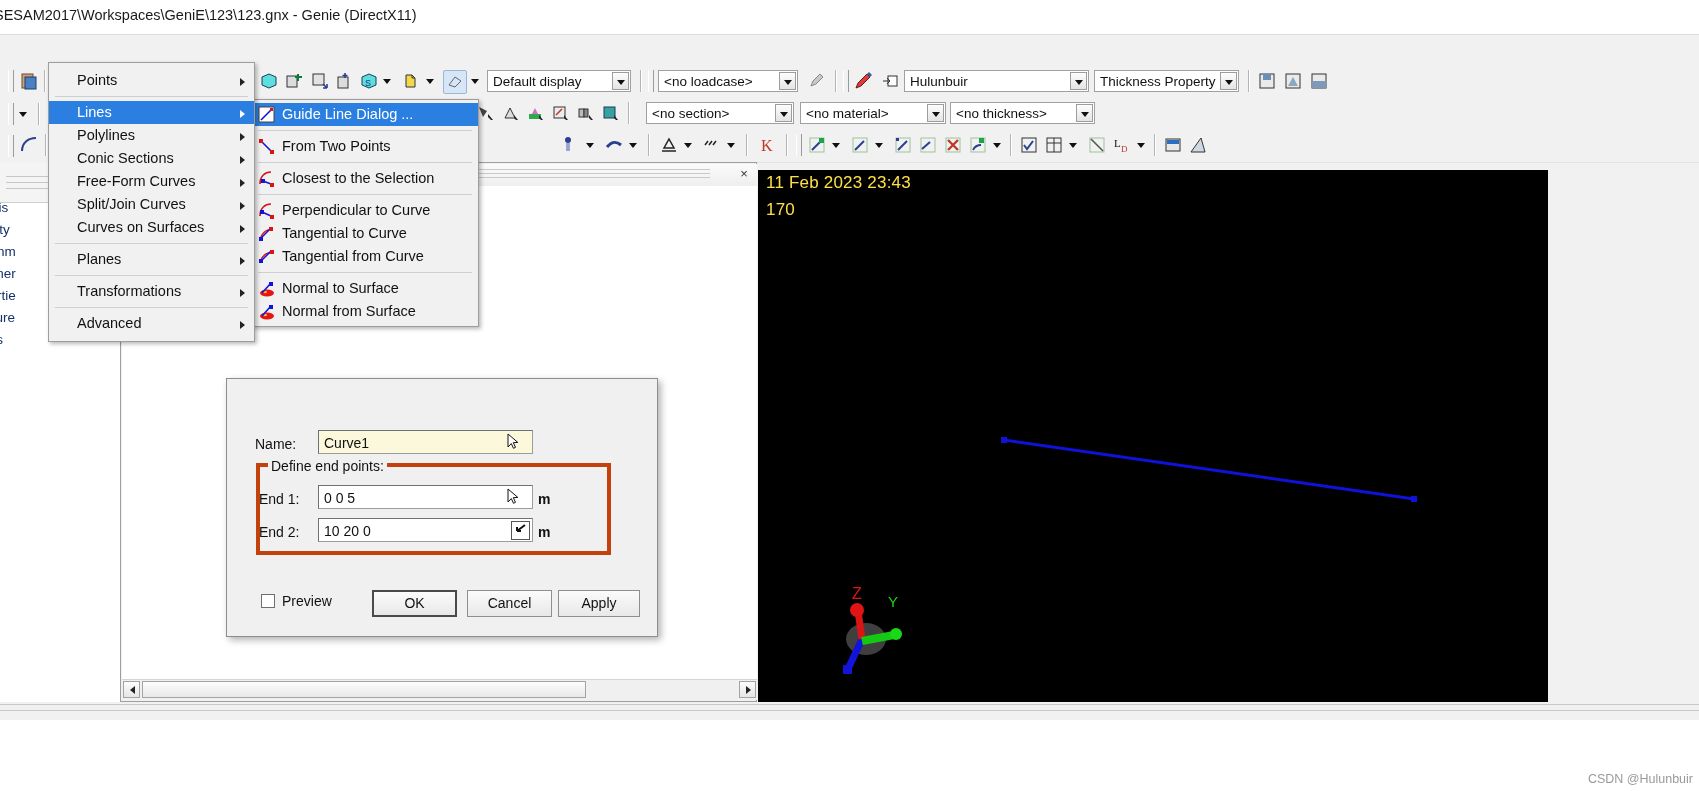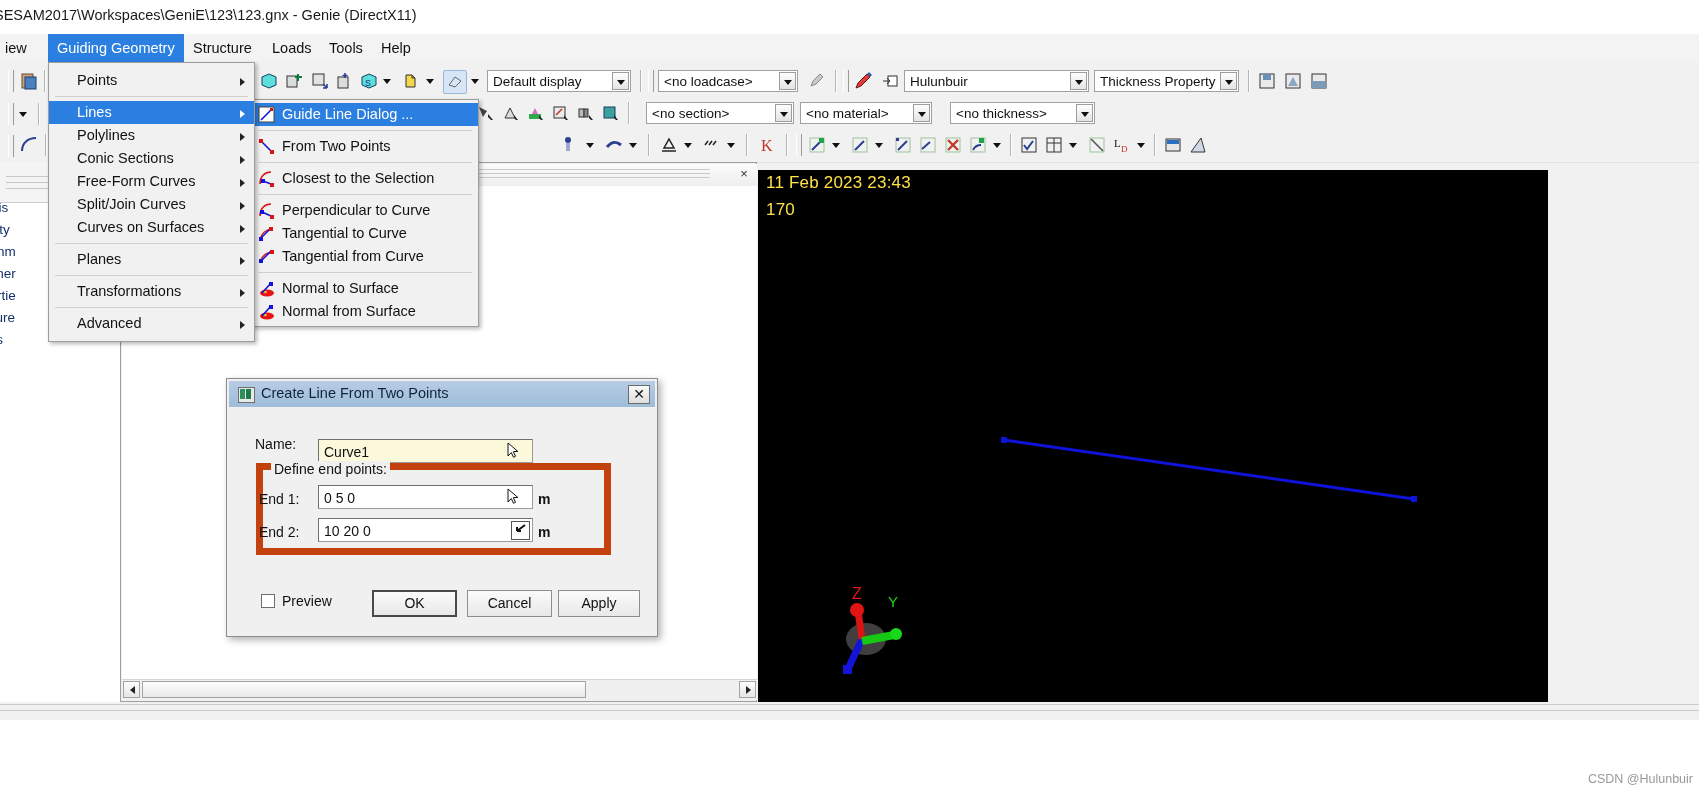--- a/index.html
+++ b/index.html
@@ -159,28 +159,28 @@
     background:linear-gradient(#fafafa,#dedede);border:1px solid #6b6b6b;
     font-size:14px;font-weight:bold;line-height:17px;text-align:center;color:#111;cursor:pointer;
     box-sizing:border-box;
   }
 
   .dlg-label{position:absolute;font-size:14px;color:#111;}
   .field{
     position:absolute;height:24px;background:#fff;border:1px solid #9c9c9c;
     border-top-color:#707070;border-left-color:#707070;box-sizing:border-box;
   }
-  .field.name{background:#fcf8dc;margin-top:9px;}
+  .field.name{background:#fcf8dc;}
   .field .fv{
     position:absolute;left:5px;top:2px;height:20px;line-height:20px;font-size:14px;color:#111;white-space:nowrap;
   }
   .unit{position:absolute;font-size:14px;font-weight:bold;color:#111;}
 
   .groupbox{
-    position:absolute;border:7px solid #c2410c;box-sizing:border-box;
+    position:absolute;border:4px solid #c2410c;box-sizing:border-box;
   }
   .groupbox > .gtitle{
     position:absolute;left:8px;top:-9px;background:#f0f0f0;padding:0 3px;font-size:14px;color:#111;
   }
 
   .dbtn{
     position:absolute;height:27px;background:linear-gradient(#fbfbfb,#e8e8e8);
     border:1px solid #8e8e8e;box-sizing:border-box;
     font-size:14px;color:#111;text-align:center;line-height:25px;cursor:pointer;
   }
@@ -205,28 +205,20 @@
 </style>
 </head>
 <body>
 
 <div id="app">
 
   <div class="titlebar">
     <div class="title">SESAM2017\Workspaces\GeniE\123\123.gnx - Genie (DirectX11)</div>
   </div>
 
-  <div class="menubar">
-    <div class="mi" style="left:-4px;">iew</div>
-    <div class="mi active" style="left:48px;">Guiding Geometry</div>
-    <div class="mi" style="left:184px;">Structure</div>
-    <div class="mi" style="left:263px;">Loads</div>
-    <div class="mi" style="left:320px;">Tools</div>
-    <div class="mi" style="left:372px;">Help</div>
-  </div>
 
   <div class="tbstrip tb1">
     <div class="grip" style="left:8px;top:8px;"></div>
 
     <div class="tbtn" style="left:18px;top:8px;">
       <svg width="22" height="22" viewBox="0 0 22 22">
         <rect x="4" y="4" width="11" height="14" fill="#cfa37a" stroke="#6b4b2a"></rect>
         <rect x="7" y="7" width="11" height="12" fill="#4a7fc1" stroke="#1d3f6e"></rect>
       </svg>
     </div>
@@ -424,21 +416,21 @@
           <rect x="4" y="5" width="11" height="11" fill="#3aa0a0" stroke="#17405f"></rect>
           <path d="M14 13l4 5h-2l-2-2z" fill="#222"></path>
         </svg>
     </div>
     <div class="sep" style="left:628px;top:4px;"></div>
 
     <div class="combo" style="left:646px;top:4px;width:148px;">
       <div class="ctext">&lt;no section&gt;</div>
       <div class="cbtn"></div>
     </div>
-    <div class="combo" style="left:800px;top:4px;width:132px;">
+    <div class="combo" style="left:800px;top:4px;width:146px;">
       <div class="ctext">&lt;no material&gt;</div>
       <div class="cbtn"></div>
     </div>
     <div class="combo" style="left:950px;top:4px;width:145px;">
       <div class="ctext">&lt;no thickness&gt;</div>
       <div class="cbtn"></div>
     </div>
   </div>
 
   <div class="tbstrip tb3">
@@ -769,46 +761,38 @@
     </div>
     <div class="divider"></div>
     <div class="row">
       <span class="lbl">Advanced</span>
       <span class="caret"></span>
     </div>
     <div style="height:6px;"></div>
   </div>
 
   <div class="dialog">
-    <div class="dlg-title">
-      <div class="dlg-icon">
-          <i></i>
-          <i class="b"></i>
-        </div>
-      <div class="t">Create Line From Two Points</div>
-      <div class="dlg-close">✕</div>
-    </div>
 
     <div class="dlg-label" style="left:28px;top:57px;">Name:</div>
     <div class="field name" style="left:91px;top:51px;width:215px;">
       <div class="fv">Curve1</div>
       <span class="cursor-arrow" style="left:188px;top:2px;">
         <svg width="14" height="18" viewBox="0 0 14 18">
             <path d="M1 1l0 13 3.3-3.4 2.2 4.7 2-1-2.2-4.6 4.5-0.3z" fill="#fff" stroke="#111" stroke-width="1"></path>
           </svg>
       </span>
     </div>
 
     <div class="groupbox" style="left:29px;top:84px;width:355px;height:92px;">
       <span class="gtitle">Define end points:</span>
     </div>
 
     <div class="dlg-label" style="left:32px;top:112px;">End 1:</div>
     <div class="field" style="left:91px;top:106px;width:215px;">
-      <div class="fv">0 5 0</div>
+      <div class="fv">0 0 5</div>
       <span class="cursor-arrow" style="left:188px;top:2px;">
         <svg width="14" height="18" viewBox="0 0 14 18">
             <path d="M1 1l0 13 3.3-3.4 2.2 4.7 2-1-2.2-4.6 4.5-0.3z" fill="#fff" stroke="#111" stroke-width="1"></path>
           </svg>
       </span>
     </div>
     <div class="unit" style="left:311px;top:112px;">m</div>
 
     <div class="dlg-label" style="left:32px;top:145px;">End 2:</div>
     <div class="field" style="left:91px;top:139px;width:215px;">

